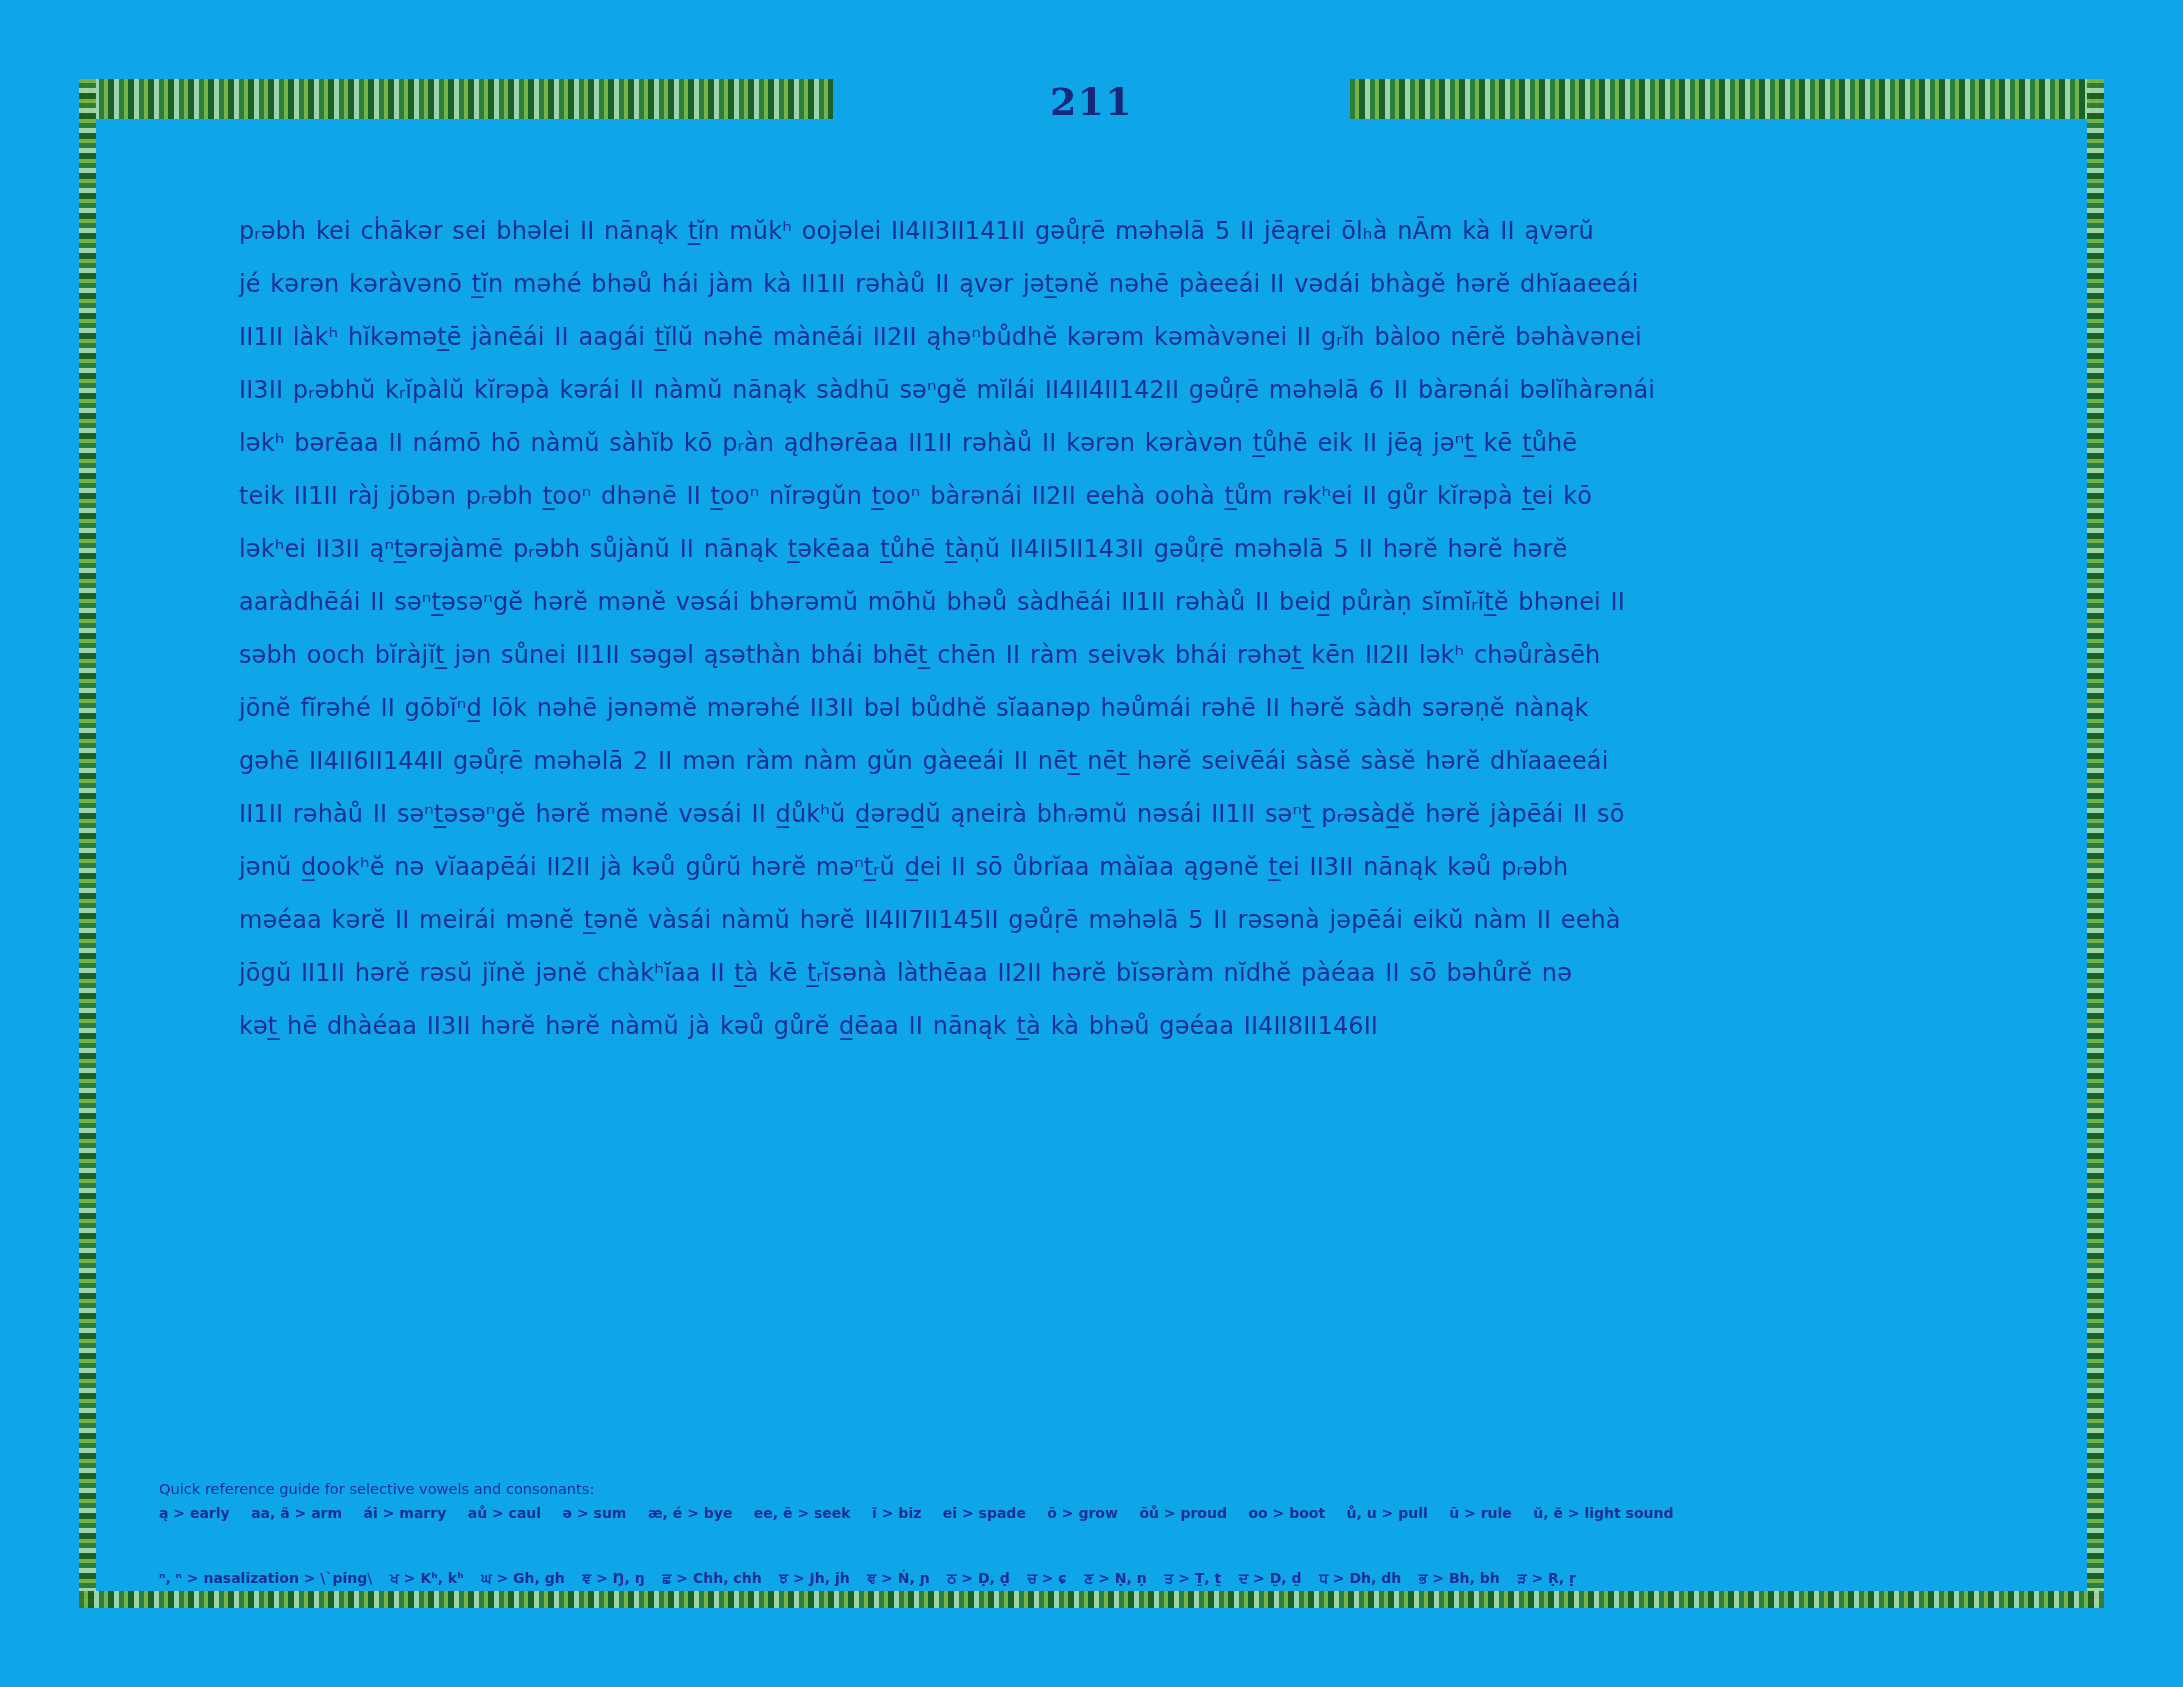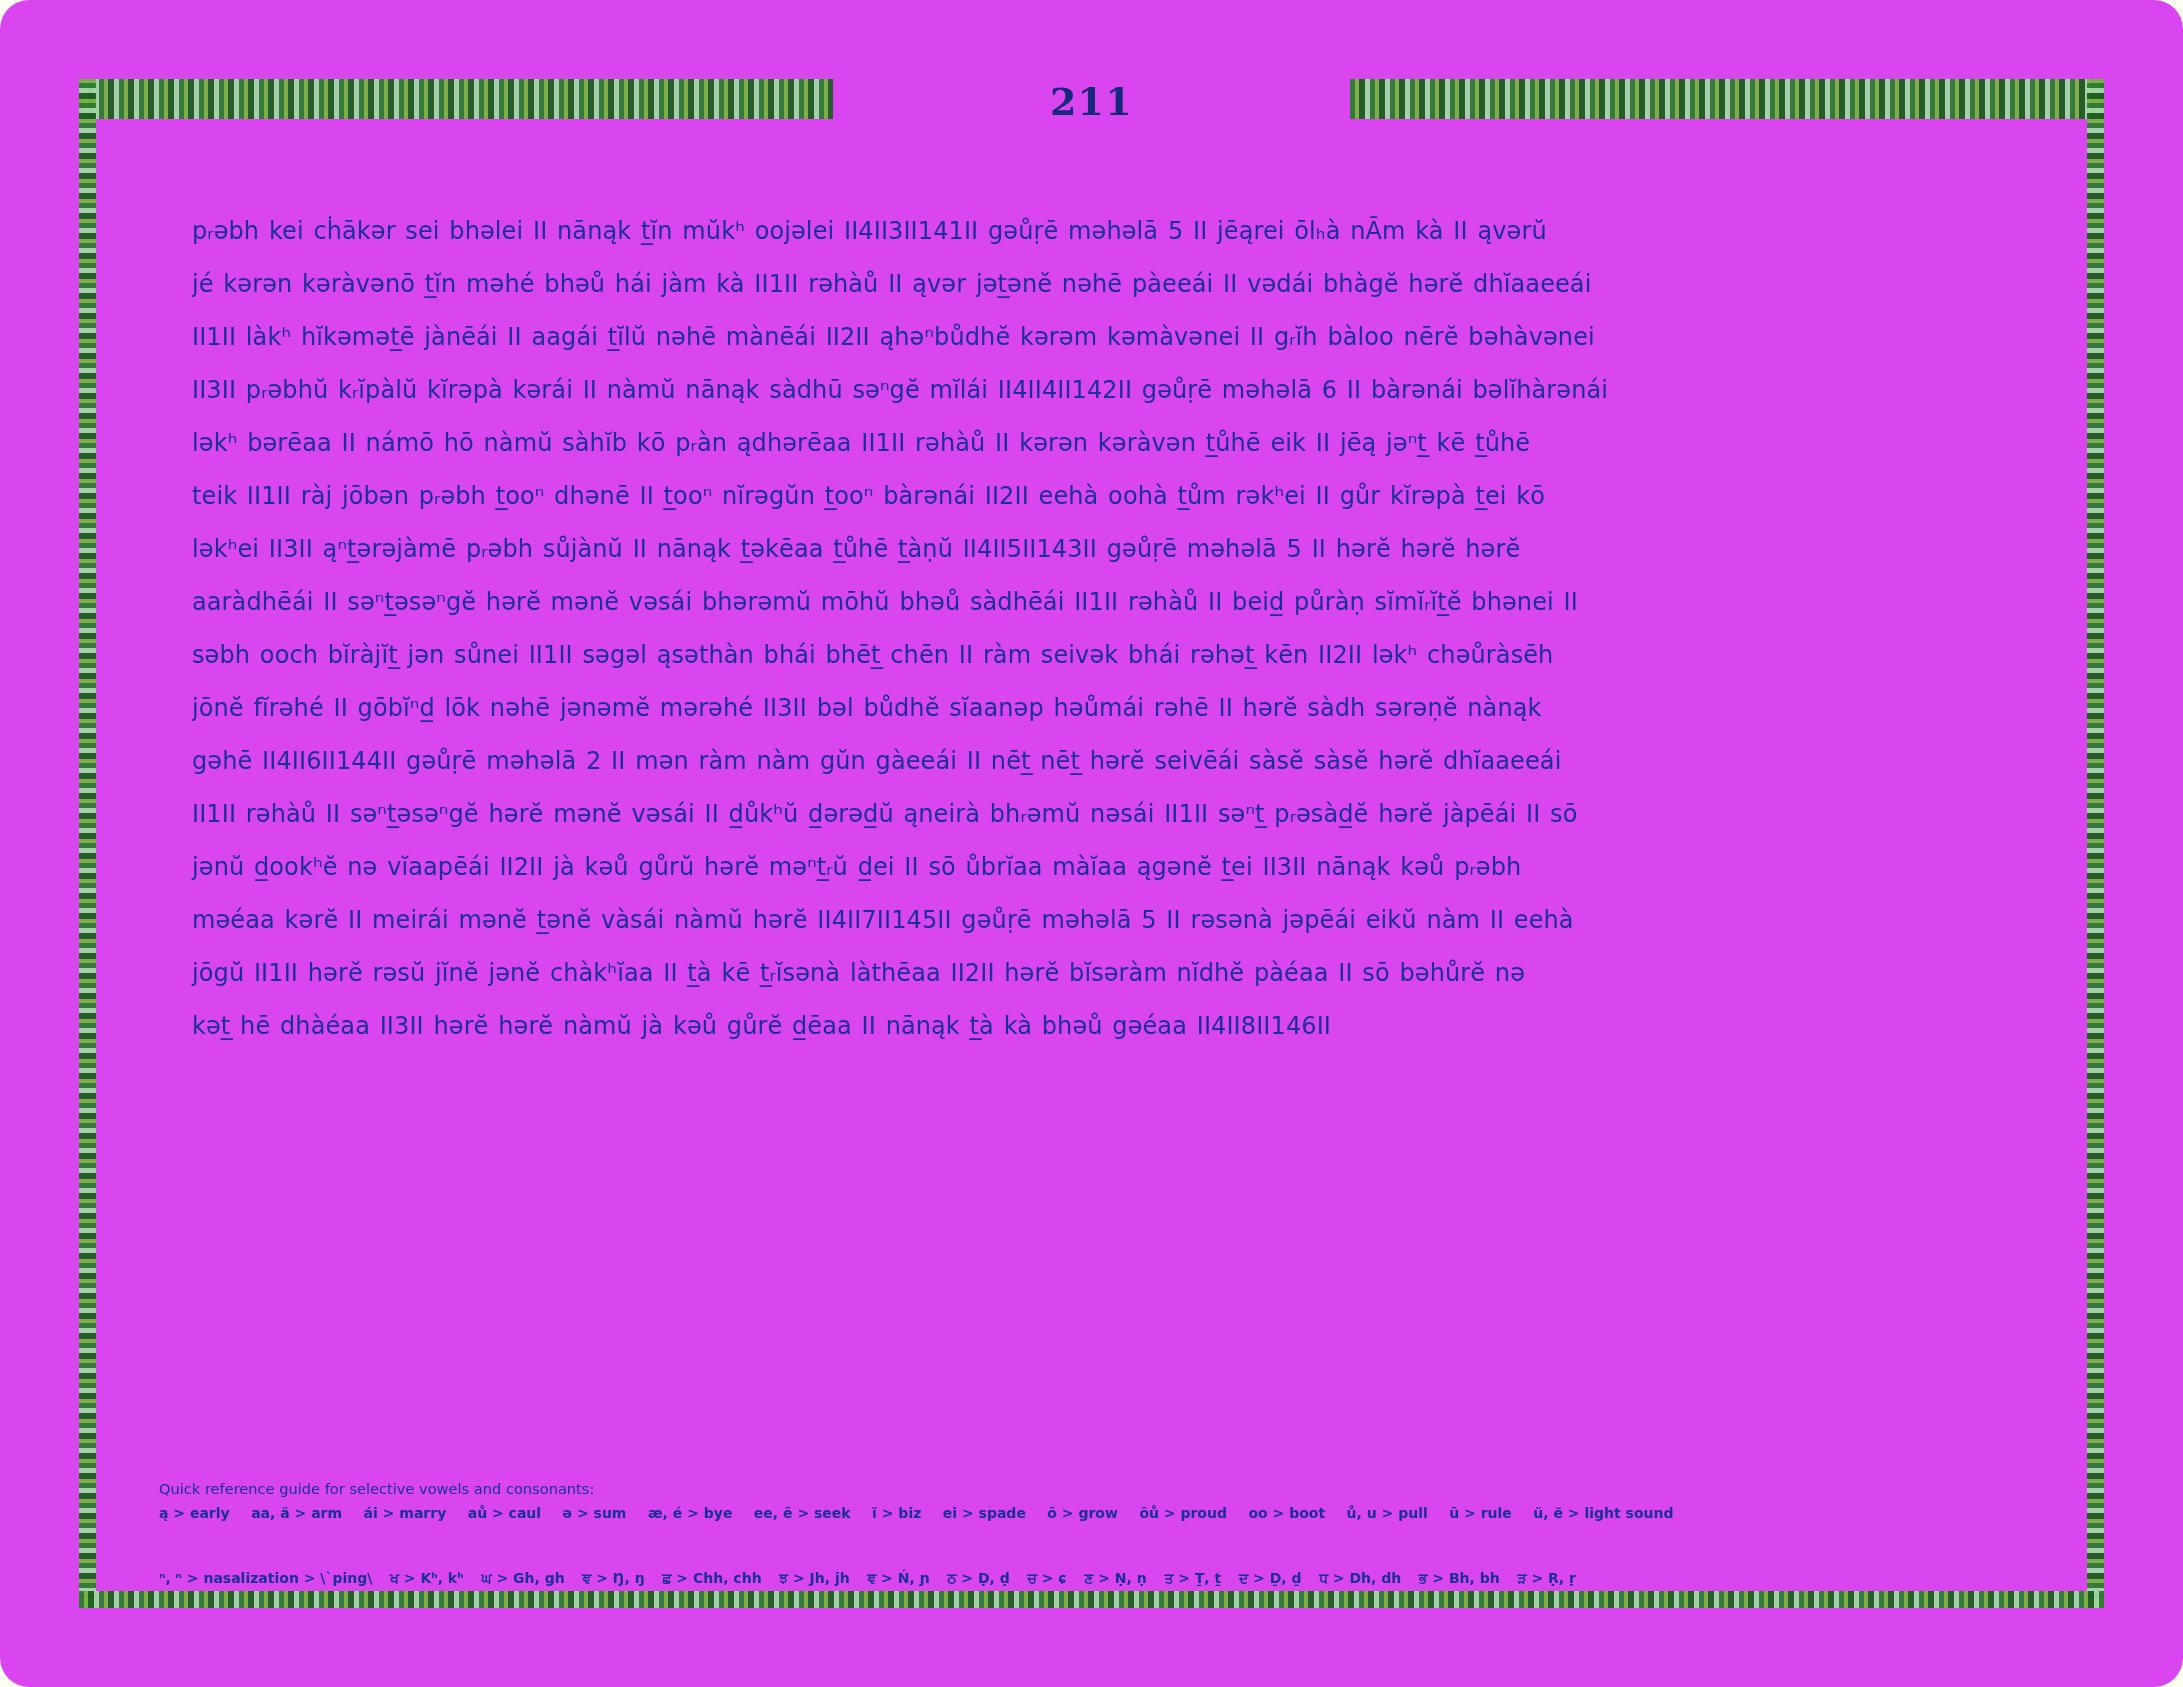--- a/index.html
+++ b/index.html
@@ -12,22 +12,21 @@
     height: 1687px;
     font-family: "DejaVu Sans", sans-serif;
     color: #1a2f8f;
     position: relative;
     overflow: hidden;
   }
 
   .page {
     position: absolute;
     inset: 0;
-    background: #d946ef;
-    border-radius: 29px;
+    background: #0ea5e9;
   }
 
   .border-left, .border-right {
     position: absolute;
     top: 79px;
     bottom: 79px;
     width: 17px;
     background:
       repeating-linear-gradient(0deg,
         #2e7d32 0px, #2e7d32 5.3px,
@@ -91,20 +90,21 @@
     top: 205px;
     font-size: 24px;
     line-height: 53px;
     color: #1b2f96;
     letter-spacing: 0.1px;
     word-spacing: 2px;
   }
   .text-line {
     white-space: nowrap;
     overflow: visible;
+    margin-left: 47px;
   }
 
   
   .footer {
     position: absolute;
     left: 159px;
     right: 119px;
     bottom: 98px;
     color: #1b2f96;
   }

